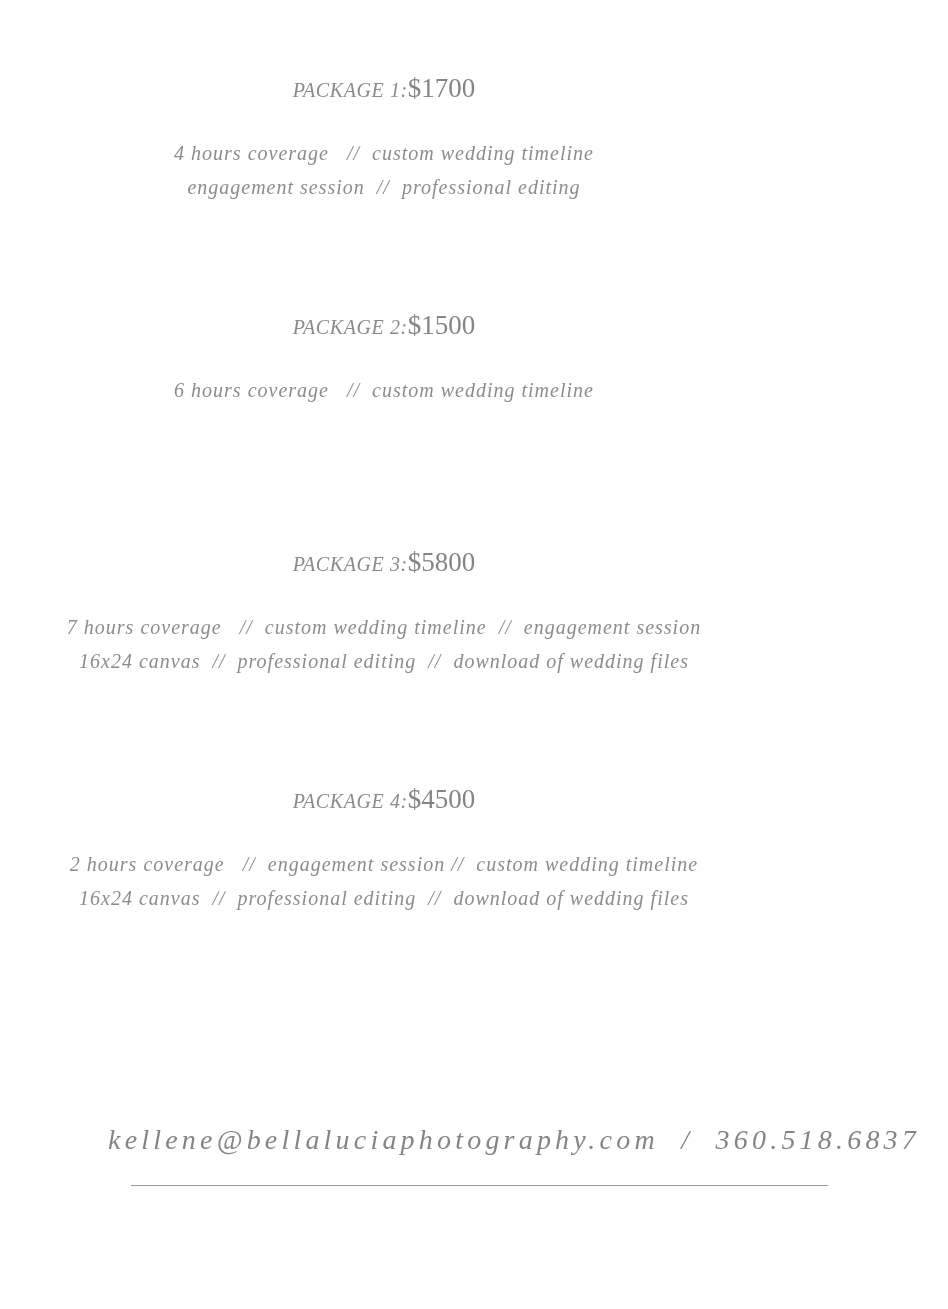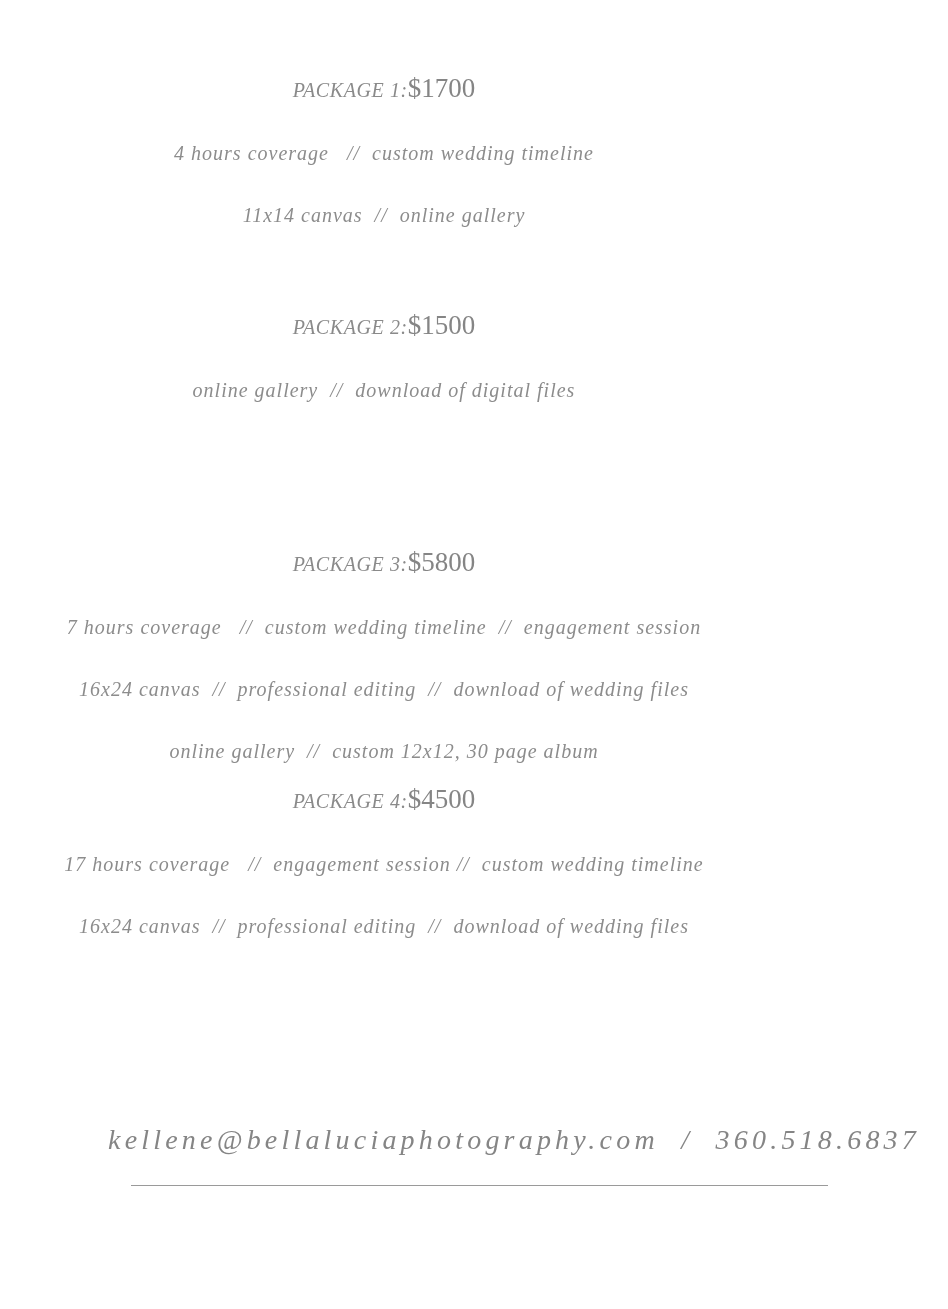--- a/index.html
+++ b/index.html
@@ -40,21 +40,20 @@
     .pkg-lines {
       margin-top: 28px;
     }
     .pkg-line {
       font-style: italic;
       font-size: 20px;
       line-height: 34px;
       letter-spacing: 1px;
       white-space: pre;
       color: #8c8c8c;
-      margin-top: 28px;
     }
     #pkg1 { top: 68px; }
     #pkg2 { top: 305px; }
     #pkg3 { top: 542px; }
     #pkg4 { top: 779px; text-align: center; }
 
     .contact {
       position: absolute;
       top: 1124px;
       left: 0;
@@ -78,49 +77,48 @@
   </style>
 </head>
 <body>
 
 <div class="package" id="pkg1">
   <div class="pkg-title">
     <span class="pkg-label">PACKAGE 1:</span><span class="pkg-price">$1700</span>
   </div>
   <div class="pkg-lines">
     <div class="pkg-line">4 hours coverage   //  custom wedding timeline</div>
-    <div class="pkg-line">11x14 canvas  //  online gallery</div>
+    <div class="pkg-line">engagement session  //  professional editing</div>
   </div>
 </div>
 
 <div class="package" id="pkg2">
   <div class="pkg-title">
     <span class="pkg-label">PACKAGE 2:</span><span class="pkg-price">$1500</span>
   </div>
   <div class="pkg-lines">
-    <div class="pkg-line">online gallery  //  download of digital files</div>
+    <div class="pkg-line">6 hours coverage   //  custom wedding timeline</div>
   </div>
 </div>
 
 <div class="package" id="pkg3">
   <div class="pkg-title">
     <span class="pkg-label">PACKAGE 3:</span><span class="pkg-price">$5800</span>
   </div>
   <div class="pkg-lines">
     <div class="pkg-line">7 hours coverage   //  custom wedding timeline  //  engagement session</div>
     <div class="pkg-line">16x24 canvas  //  professional editing  //  download of wedding files</div>
-    <div class="pkg-line">online gallery  //  custom 12x12, 30 page album</div>
   </div>
 </div>
 
 <div class="package" id="pkg4">
   <div class="pkg-title">
     <span class="pkg-label">PACKAGE 4:</span><span class="pkg-price">$4500</span>
   </div>
   <div class="pkg-lines">
-    <div class="pkg-line">17 hours coverage   //  engagement session //  custom wedding timeline</div>
+    <div class="pkg-line">2 hours coverage   //  engagement session //  custom wedding timeline</div>
     <div class="pkg-line">16x24 canvas  //  professional editing  //  download of wedding files</div>
   </div>
 </div>
 
 <div class="contact"><span>kellene@bellaluciaphotography.com</span><span>  /  </span><span>360.518.6837</span></div>
 
 <div class="rule"></div>
 
 </body></html>

